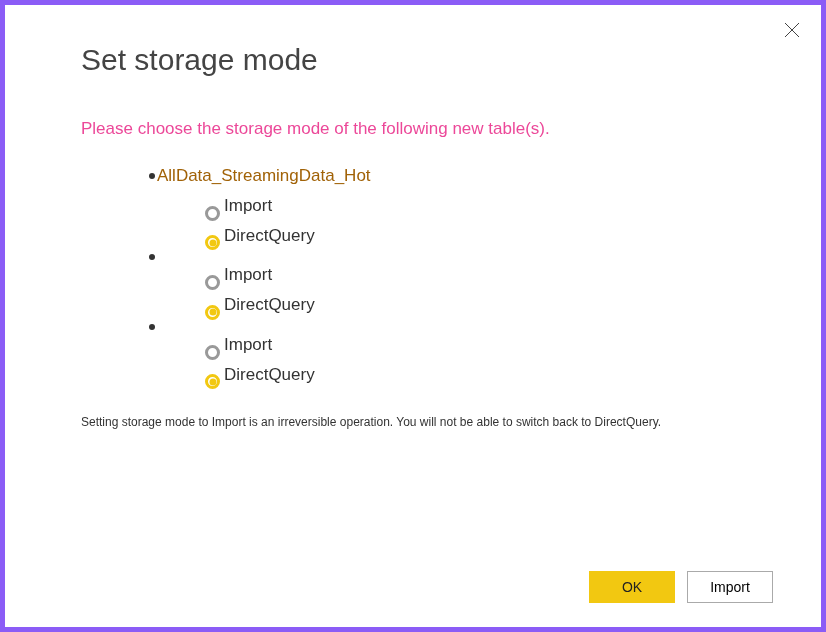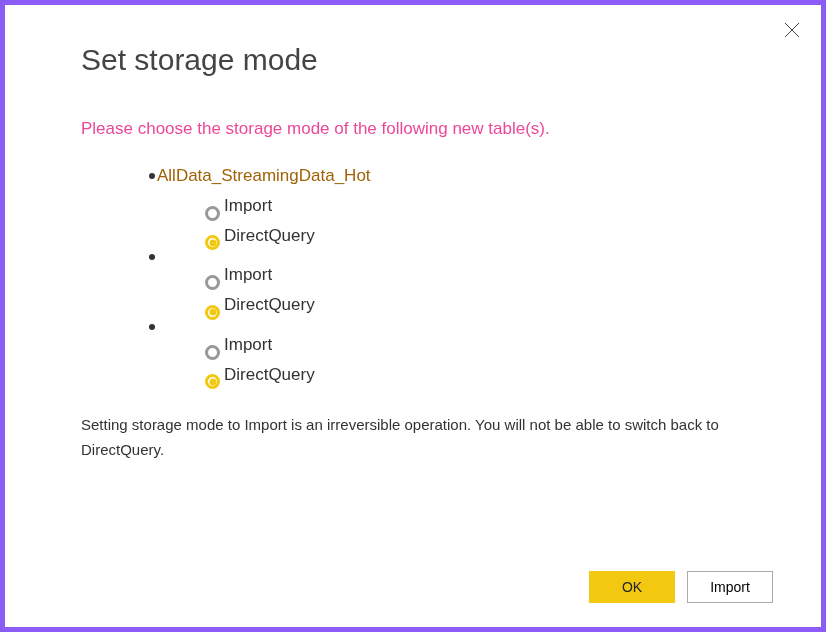--- a/index.html
+++ b/index.html
@@ -97,21 +97,21 @@
     .radio.selected::after {
       content: "";
       position: absolute;
       top: 50%; left: 50%;
       transform: translate(-50%, -50%);
       width: 7px; height: 7px;
       border-radius: 50%;
       background: #f2c811;
     }
     .warning {
-      font-size: 15px;
+      font-size: 12px;
       color: #333;
       line-height: 1.65;
       margin-top: 10px;
       max-width: 720px;
     }
     .footer {
       position: absolute;
       bottom: 24px;
       right: 48px;
       display: flex;

